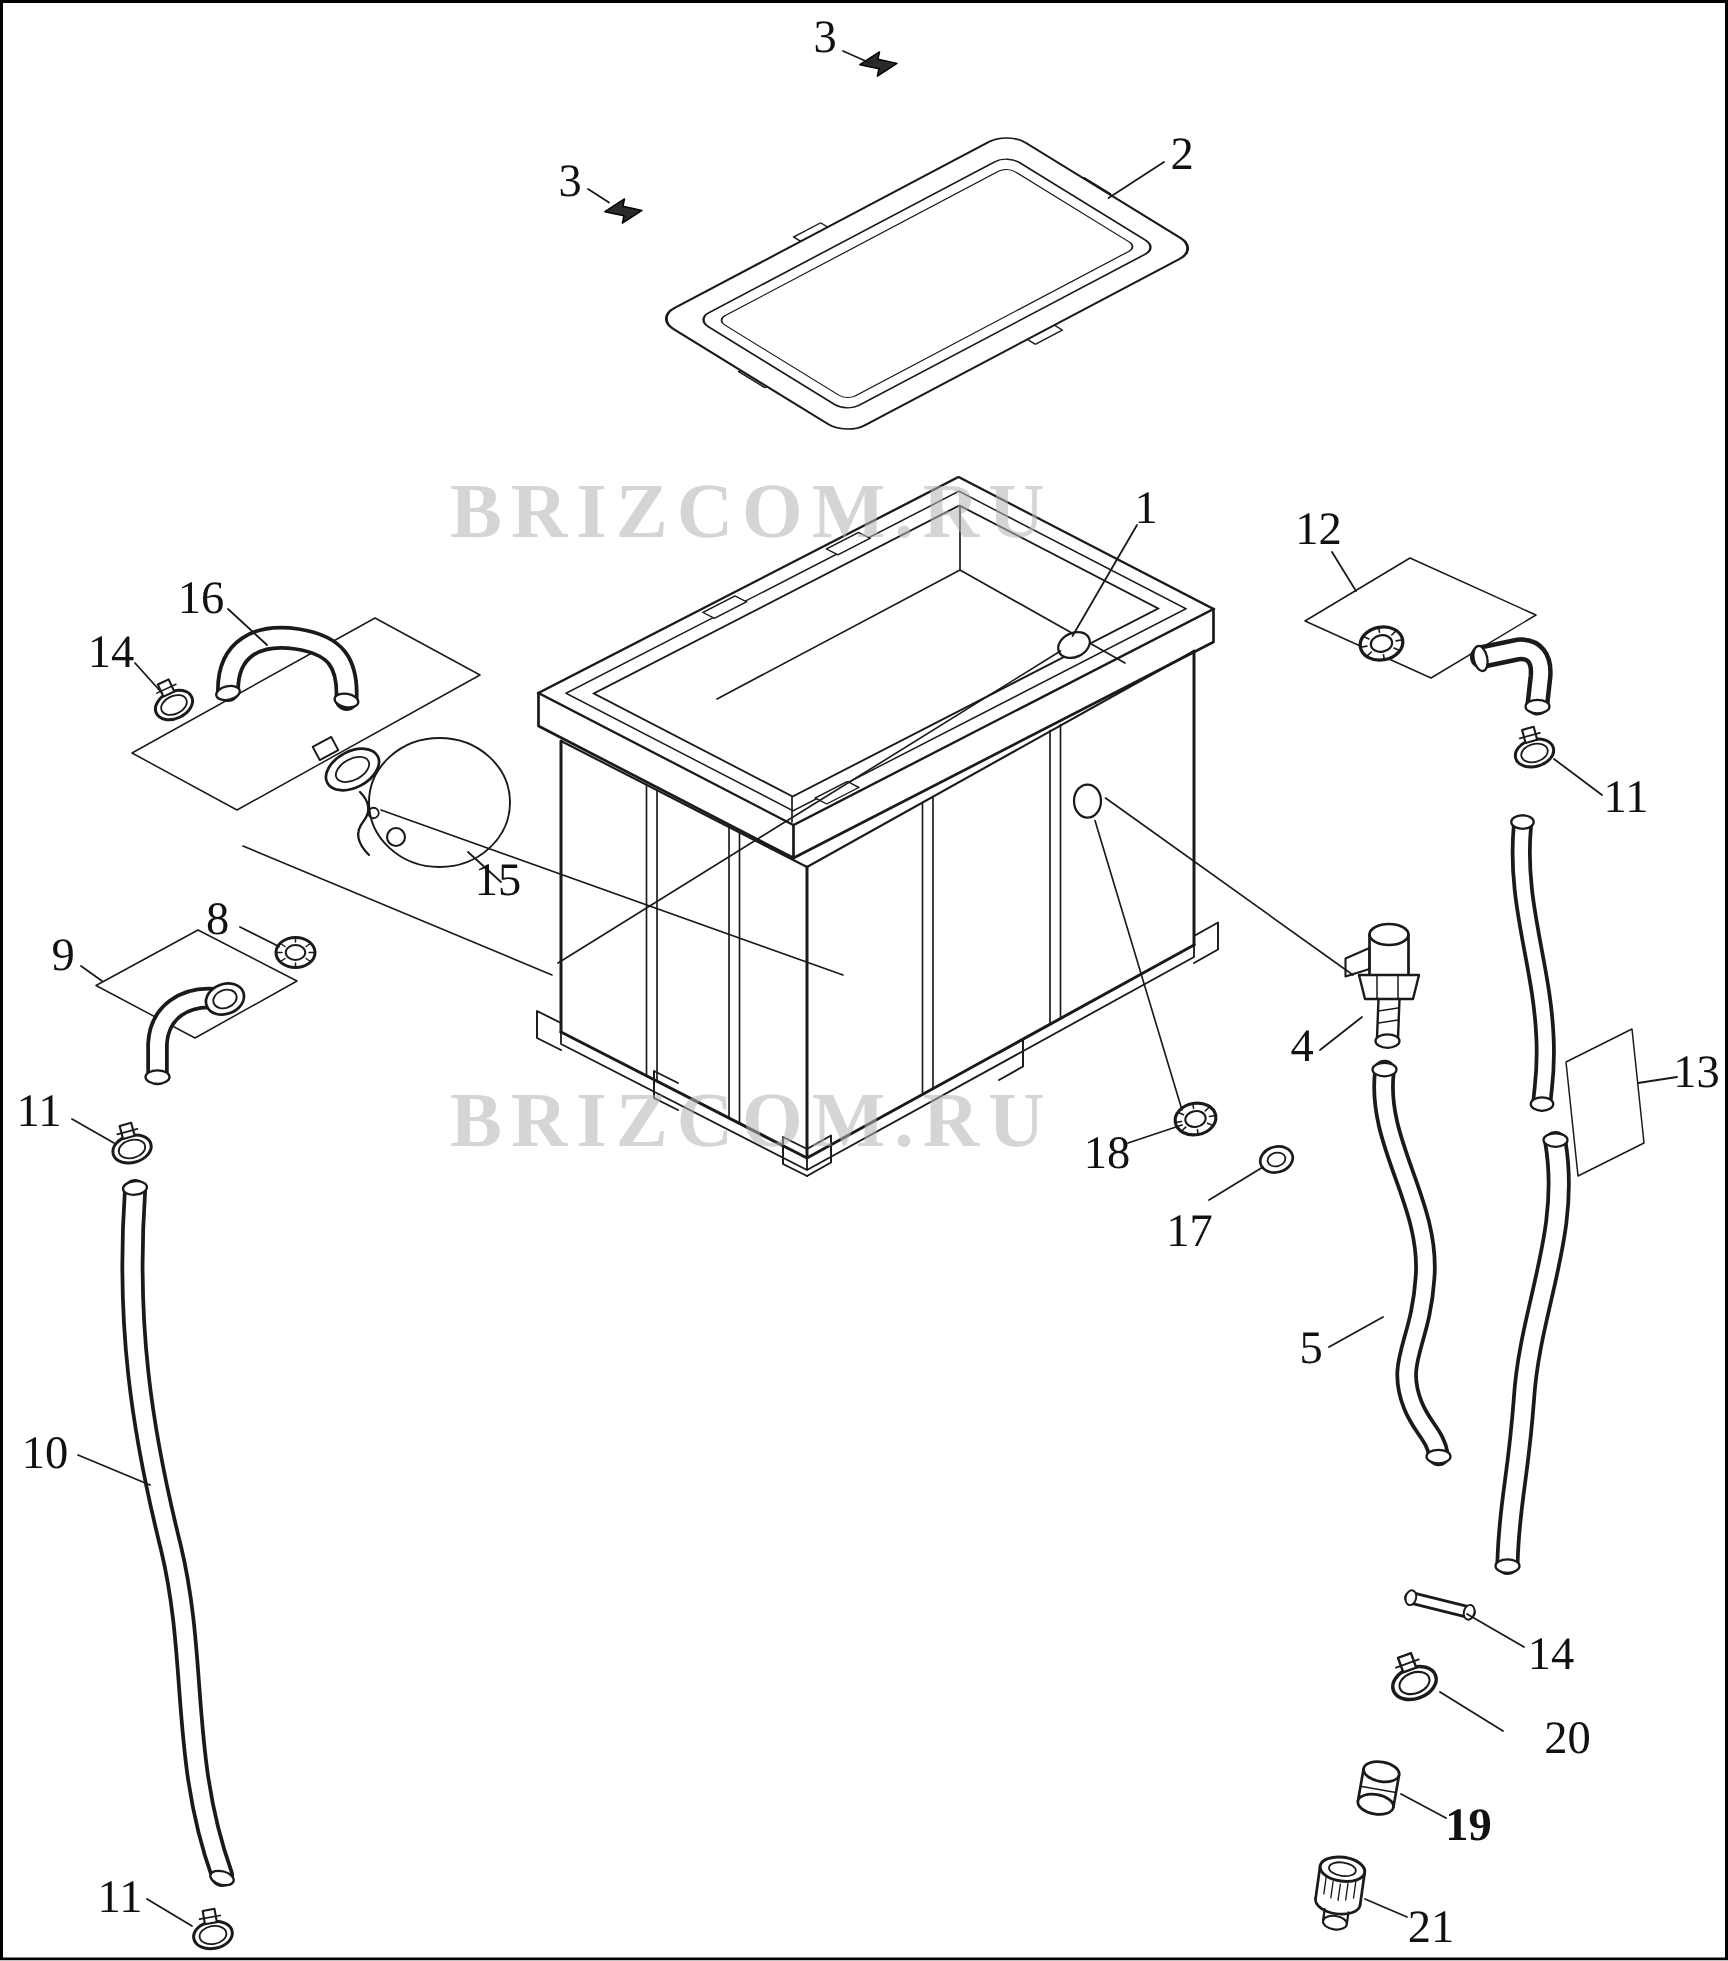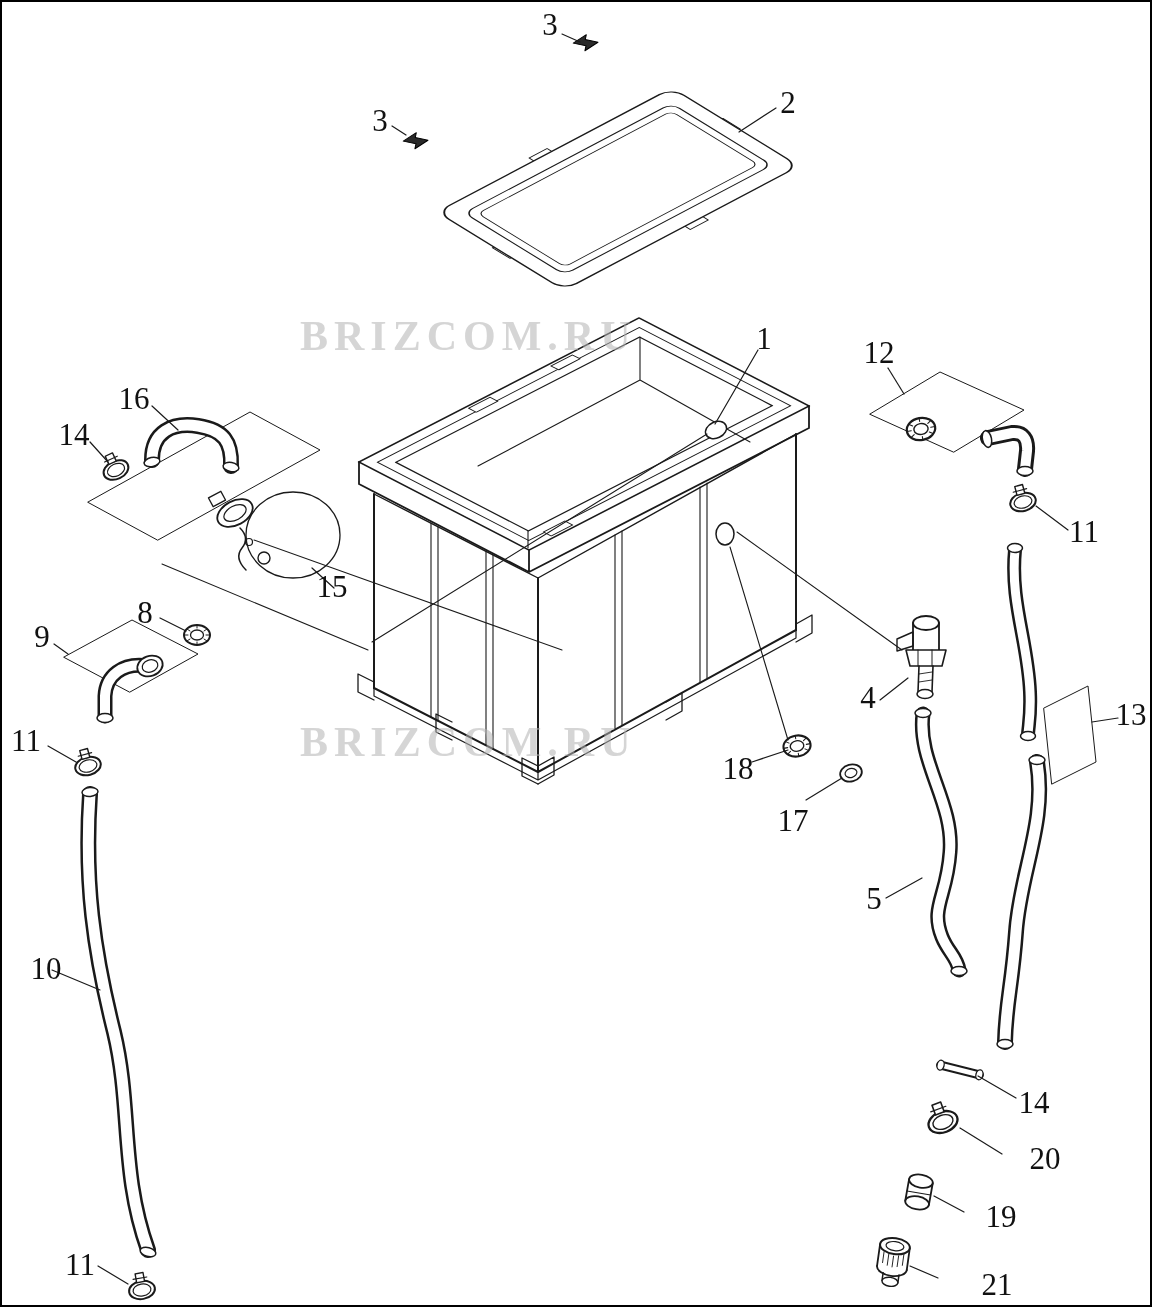--- a/index.html
+++ b/index.html
@@ -20,21 +20,21 @@
     font-size: 31px;
     line-height: 1;
     color: #111111;
     font-family: "Liberation Serif", serif;
     white-space: nowrap;
   }
   .watermark {
     position: absolute;
     font-family: "Liberation Serif", serif;
     font-weight: bold;
-    font-size: 42px;
+    font-size: 52px;
     letter-spacing: 6px;
     white-space: nowrap;
     opacity: 0.55;
     pointer-events: none;
   }
   .wm-a { left: 298px; top: 310px; }
   .wm-b { left: 298px; top: 716px; }
   #callout-layer { position: absolute; inset: 0; }
 </style>
 </head>
@@ -281,21 +281,21 @@
       <span class="callout" style="left: 1082px; top: 529px;">11</span>
       <span class="callout" style="left: 330px; top: 584px;">15</span>
       <span class="callout" style="left: 143px; top: 610px;">8</span>
       <span class="callout" style="left: 40px; top: 634px;">9</span>
       <span class="callout" style="left: 866px; top: 695px;">4</span>
       <span class="callout" style="left: 1129px; top: 712px;">13</span>
       <span class="callout" style="left: 24px; top: 738px;">11</span>
       <span class="callout" style="left: 736px; top: 766px;">18</span>
       <span class="callout" style="left: 791px; top: 806px; margin-top: 12px;">17</span>
       <span class="callout" style="left: 872px; top: 896px;">5</span>
-      <span class="callout" style="left: 44px; top: 966px;">10</span>
+      <span class="callout" style="left: 28px; top: 966px;">10</span>
       <span class="callout" style="left: 1032px; top: 1100px;">14</span>
       <span class="callout" style="left: 1043px; top: 1156px;">20</span>
-      <span class="callout" style="left: 999px; top: 1214px;">19</span>
+      <span class="callout" style="left: 977px; top: 1214px; font-weight: bold;">19</span>
       <span class="callout" style="left: 78px; top: 1262px;">11</span>
-      <span class="callout" style="left: 952px; top: 1282px; margin-left: 43px;">21</span>
+      <span class="callout" style="left: 952px; top: 1282px;">21</span>
     </div>
 
 </div>
 
 </body></html>

